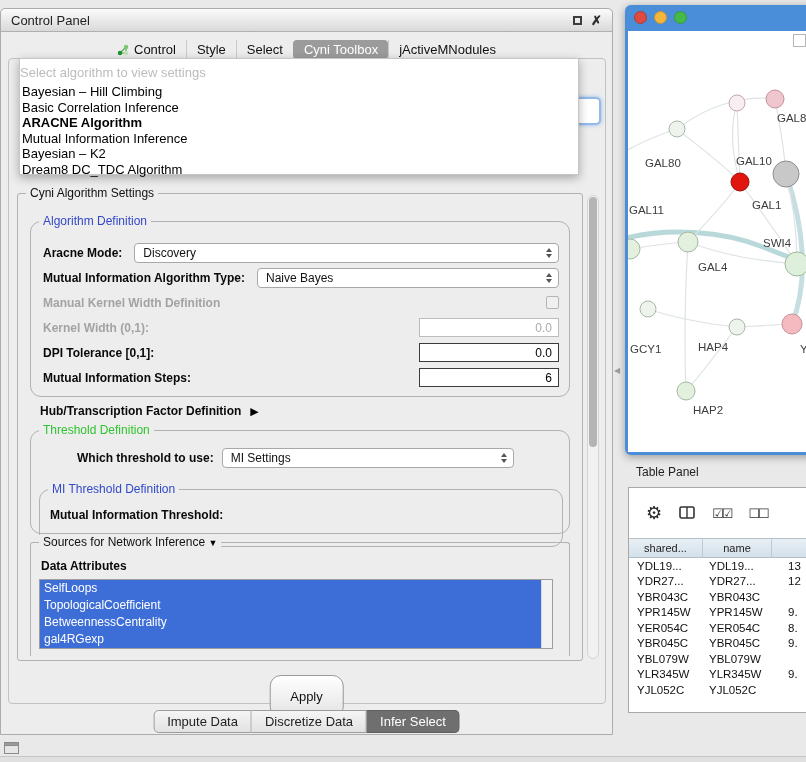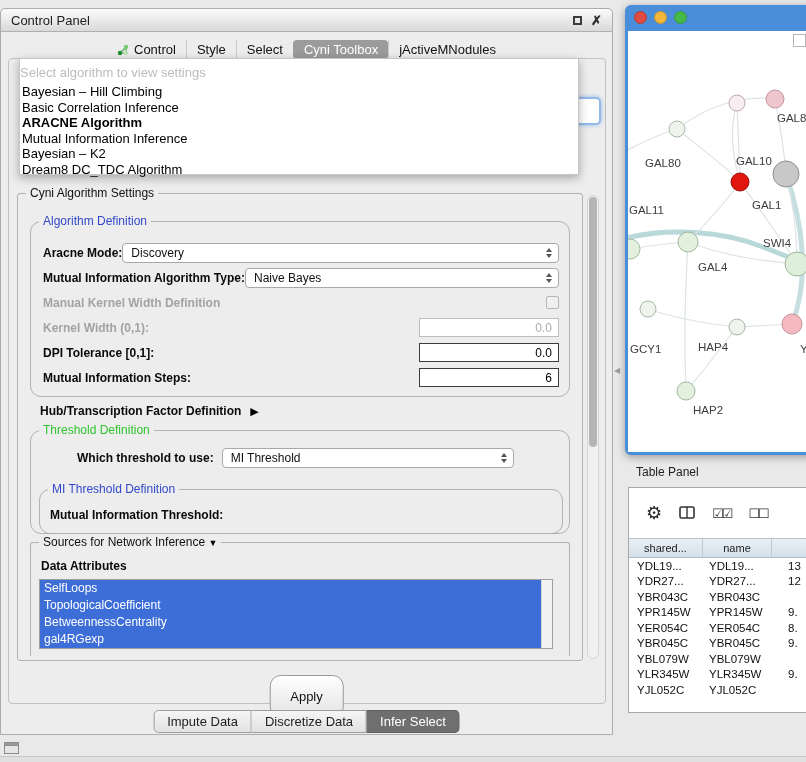--- a/index.html
+++ b/index.html
@@ -41,38 +41,38 @@
       color:#111;white-space:nowrap}
   .grp-label.blue{color:#3348c8}
   .grp-label.green{color:#2fc42f}
   .grp{position:absolute;border:1px solid #b2b2b2;border-radius:11px}
   .alg{left:12px;top:27px;width:540px;height:176px;padding-top:18px}
   .frow{display:flex;align-items:center;height:25px;padding:0 10px 0 12px}
   .lb{font-size:12px;font-weight:bold;color:#0a0a0a;white-space:nowrap}
   .lb.dis{color:#a3a3a3}
   .combo{display:flex;align-items:center;height:20px;background:#fff;border:1px solid #a8a8a8;
       border-radius:4px;padding-left:8px;font-size:12px;color:#111}
-  .combo.grow{flex:1;margin-left:0}
+  .combo.grow{flex:1;margin-left:12px}
   .combo.w292{width:292px;margin-left:8px}
   .arr{margin-left:auto;display:flex;flex-direction:column;gap:2px;padding:0 6px}
   .arr i{display:block;width:0;height:0;border-left:3px solid transparent;border-right:3px solid transparent}
   .arr .u{border-bottom:4px solid #555}
   .arr .d{border-top:4px solid #555}
   .cbx{width:13px;height:13px;margin-left:auto;background:#f0f0f0;border:1px solid #b5b5b5;border-radius:2px}
   .tfield{width:140px;height:19px;margin-left:auto;background:#fff;border:1px solid #3c3c3c;display:flex;
       align-items:center;justify-content:flex-end;padding-right:6px;font-size:12px;color:#000}
   .tfield.dis{border:1px solid #bdbdbd;color:#ababab}
   .tfield.w143{width:143px}
 
   .hub{position:absolute;left:22px;top:210px;display:flex;align-items:center;gap:9px}
   .tri{font-size:11px;color:#000;line-height:1}
 
   .thr{left:12px;top:236px;width:540px;height:104px;padding-top:14px}
   .thr > .frow{padding-left:46px}
-  .mi-grp{left:8px;top:58px;width:524px;height:45px;padding-top:12px}
+  .mi-grp{left:8px;top:58px;width:524px;height:58px;padding-top:12px}
   .mi-grp .frow{padding-left:10px}
 
   .src{left:12px;top:348px;width:540px;height:114px;border-bottom:none;border-radius:3px 3px 0 0}
   .src-attr{position:absolute;left:10px;top:16px;font-size:12px;font-weight:bold;color:#0a0a0a}
   .attr-list{position:absolute;left:8px;top:36px;width:514px;height:70px;border:1px solid #9e9e9e;
       background:#fff;display:flex;overflow:hidden}
   .attr-items{flex:1;overflow:hidden}
   .litem{font-size:12px;line-height:17px;padding-left:4px;color:#000;white-space:nowrap}
   .litem.on{background:#3d6ed8;color:#fff}
   .attr-sb{width:11px;background:#f2f2f2;border-left:1px solid #d8d8d8}
@@ -240,21 +240,21 @@
       <span class="lb">Hub/Transcription Factor Definition</span>
       <span class="tri">▶</span>
     </div>
 
     <div class="grp thr">
       <span class="grp-label green">Threshold Definition</span>
 
       <div class="frow">
         <label class="lb">Which threshold to use:</label>
         <div class="combo w292">
-          <span>MI Threshold</span>
+          <span>MI Settings</span>
           <span class="arr">
               <i class="u"></i>
               <i class="d"></i>
             </span>
         </div>
       </div>
 
       <div class="grp mi-grp">
         <span class="grp-label blue">MI Threshold Definition</span>
         <div class="frow">

